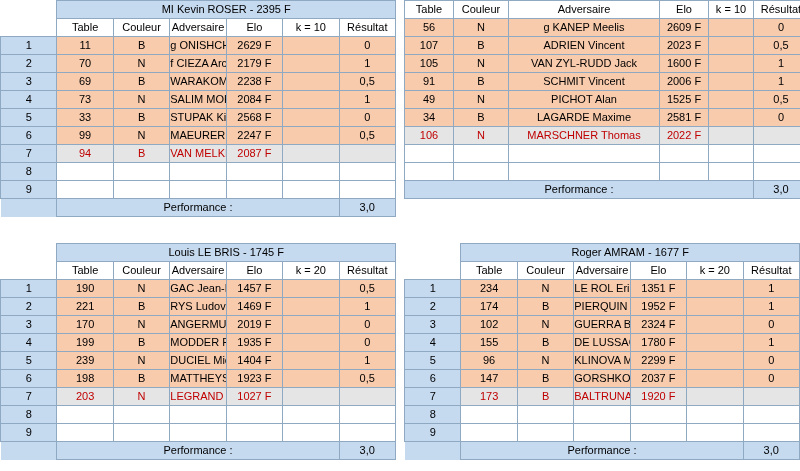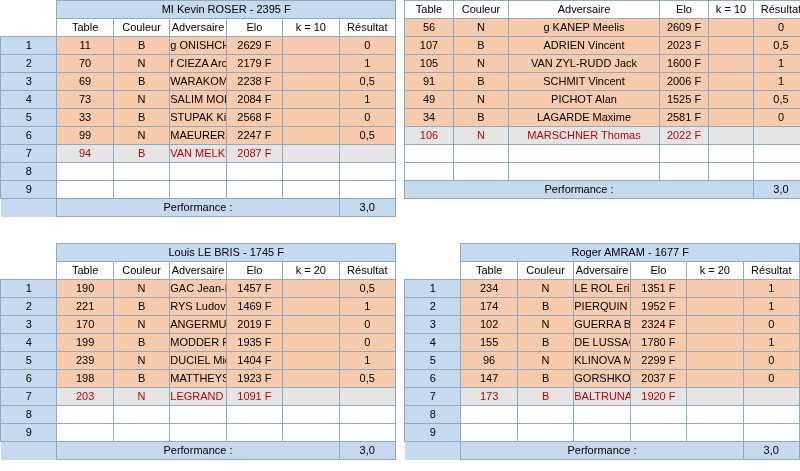--- a/index.html
+++ b/index.html
@@ -379,21 +379,21 @@
             <td class="c-adv filled">MATTHEYS Eddy</td>
             <td class="c-elo filled">1923 F</td>
             <td class="c-k filled"></td>
             <td class="c-res filled">0,5</td>
           </tr>
           <tr>
             <td class="rownum">7</td>
             <td class="c-table highlight">203</td>
             <td class="c-couleur highlight">N</td>
             <td class="c-adv highlight">LEGRAND Hugo</td>
-            <td class="c-elo highlight">1091 F</td>
+            <td class="c-elo highlight">1027 F</td>
             <td class="c-k highlight"></td>
             <td class="c-res highlight"></td>
           </tr>
           <tr>
             <td class="rownum">8</td>
             <td class="c-table empty-cell"></td>
             <td class="c-couleur empty-cell"></td>
             <td class="c-adv empty-cell"></td>
             <td class="c-elo empty-cell"></td>
             <td class="c-k empty-cell"></td>

